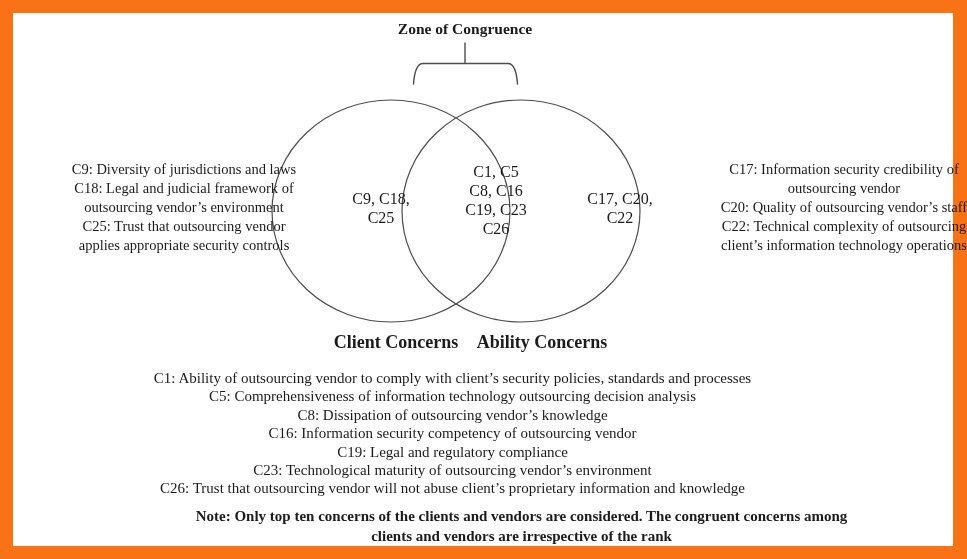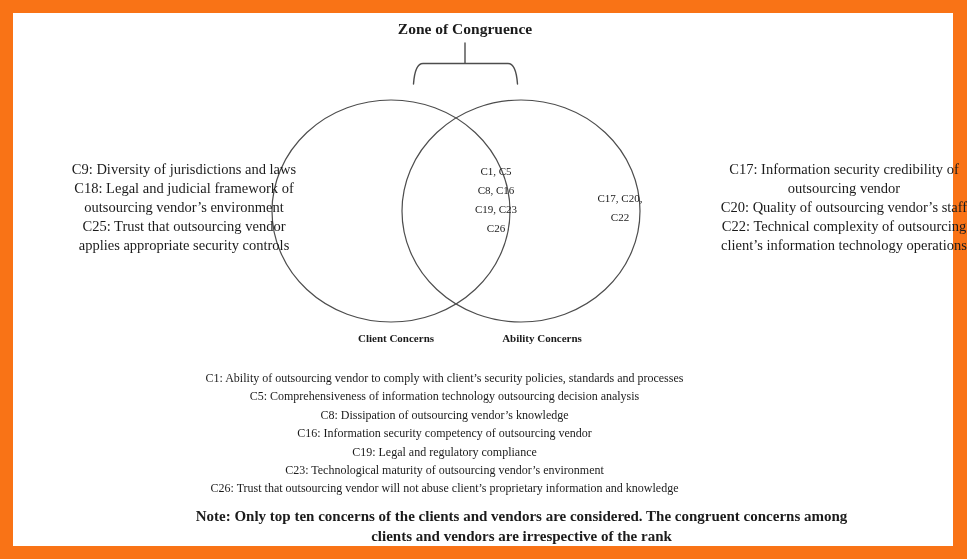--- a/index.html
+++ b/index.html
@@ -21,33 +21,33 @@
     left:315px;top:20px;width:300px;
     font-size:15.5px;font-weight:bold;text-align:center;
   }
   .venn-svg{left:0;top:0;width:967px;height:360px;}
   .annotation{
     top:160px;font-size:14.5px;line-height:19px;text-align:center;
   }
   .annotation.left{left:14px;width:264px;}
   .annotation.right{left:650px;width:312px;}
   .set-codes{
-    font-size:11px;line-height:19px;text-align:center;
+    font-size:16px;line-height:19px;text-align:center;
   }
   .set-codes.left{left:283px;top:189px;width:120px;}
   .set-codes.mid{left:405px;top:162px;width:106px;}
   .set-codes.right{left:521px;top:189px;width:122px;}
   .circle-label{
-    top:332px;font-size:11px;font-weight:bold;text-align:center;
+    top:332px;font-size:18px;font-weight:bold;text-align:center;
   }
   .circle-label.client{left:319px;width:154px;}
   .circle-label.vendor{left:464px;width:156px;}
   .legend{
-    left:0;top:369px;width:813px;
-    font-size:12px;line-height:18.4px;text-align:center;
+    left:8px;top:369px;width:813px;
+    font-size:15px;line-height:18.4px;text-align:center;
   }
   .note{
     left:0;top:506px;width:967px;
     font-size:15px;line-height:20px;font-weight:bold;text-align:center;
   }
 </style>
 </head>
 <body>
 
 <div class="page">
@@ -66,20 +66,22 @@
 outsourcing vendor’s environment
 C25: Trust that outsourcing vendor
 applies appropriate security controls</div>
 
   <div class="abs annotation right pre">C17: Information security credibility of
 outsourcing vendor
 C20: Quality of outsourcing vendor’s staff
 C22: Technical complexity of outsourcing
 client’s information technology operations</div>
 
+  <div class="abs set-codes left pre">C9, C18,
+C25</div>
 
   <div class="abs set-codes mid pre">C1, C5
 C8, C16
 C19, C23
 C26</div>
 
   <div class="abs set-codes right pre">C17, C20,
 C22</div>
 
   <div class="abs circle-label client">Client Concerns</div>

